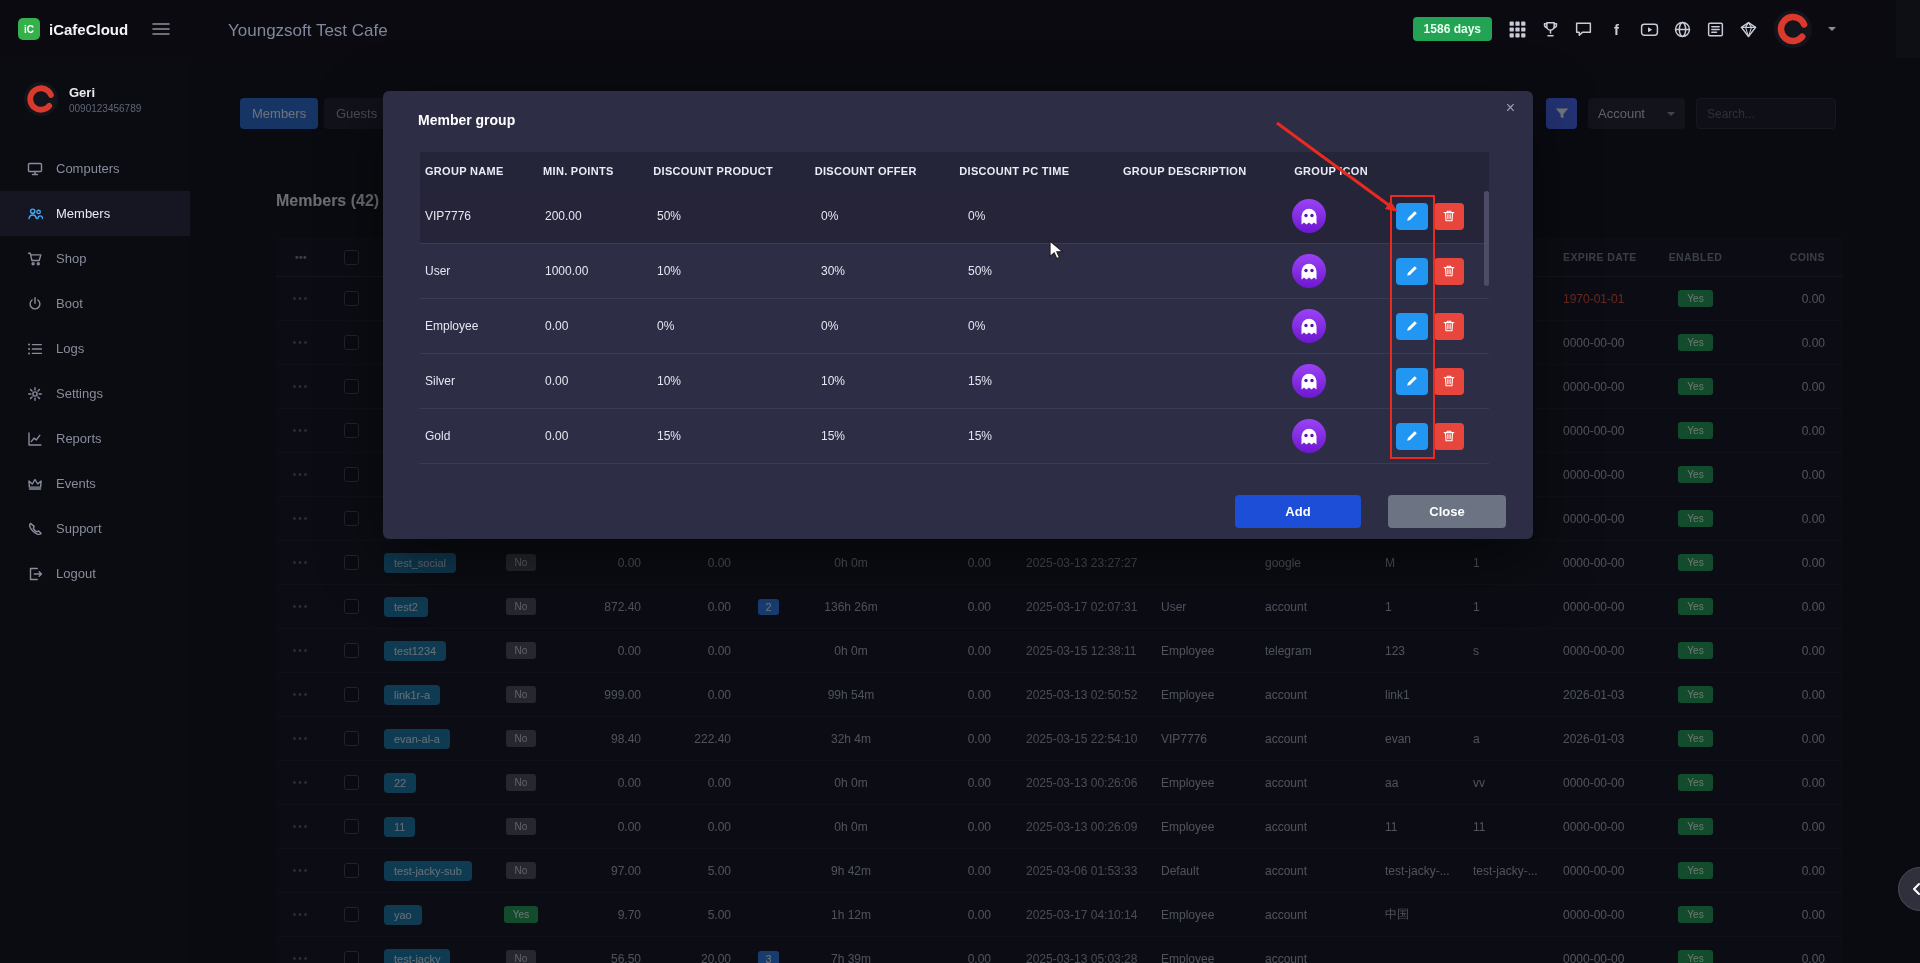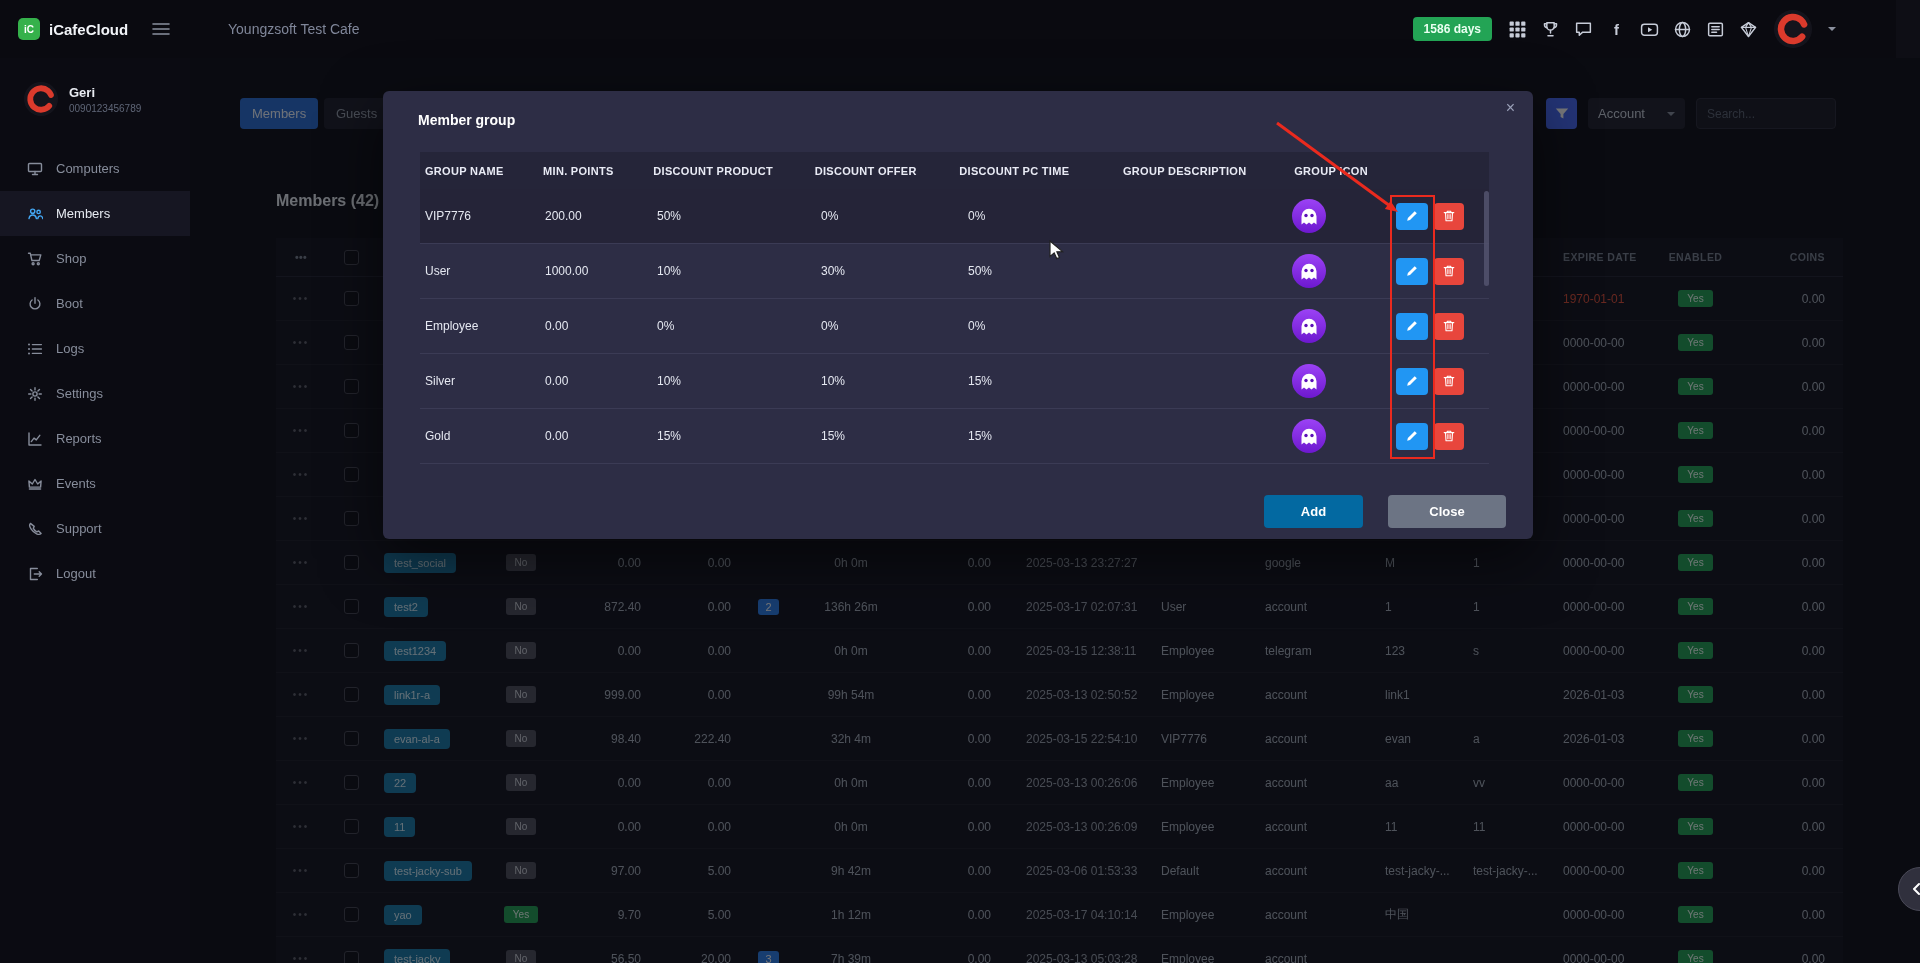--- a/index.html
+++ b/index.html
@@ -7,21 +7,21 @@
     font-family:"Liberation Sans","DejaVu Sans",sans-serif;cursor:default}
   #stage{position:relative;width:1920px;height:963px}
 
   
   .topbar{position:absolute;left:0;top:0;width:1896px;height:58px;background:#0a0a10;z-index:10}
   .brand{position:absolute;left:18px;top:0;height:58px;display:flex;align-items:center;gap:9px}
   .brand-mark{width:22px;height:22px;border-radius:5px;background:#35b14b;color:#fff;font-size:10px;
     font-weight:bold;display:flex;align-items:center;justify-content:center}
   .brand-text{color:#f2f4f8;font-size:15px;font-weight:bold}
   .hamburger{position:absolute;left:152px;top:22px;cursor:pointer}
-  .cafe-name{position:absolute;left:228px;top:21px;color:#80879a;font-size:14px}
+  .cafe-name{position:absolute;left:228px;top:21px;color:#80879a;font-size:17px}
   .top-right{position:absolute;right:60px;top:0;height:58px;display:flex;align-items:center;gap:16px}
   .days-badge{background:#23a455;color:#eafff1;font-size:12px;font-weight:bold;padding:5px 11px;border-radius:4px}
   .icon-strip{display:flex;align-items:center;gap:14px;color:#c7ccd8}
   .tb-icon{width:19px;height:19px;display:flex;align-items:center;justify-content:center;cursor:pointer}
   .avatar{width:38px;height:38px;border-radius:50%;background:#15151d;display:flex;align-items:center;justify-content:center}
   .caret{width:0;height:0;border:4px solid transparent;border-top-color:#8b919f;margin-top:4px}
 
   
   .sidebar{position:absolute;left:0;top:58px;width:190px;bottom:0;background:#0b0b12;z-index:9}
   .side-user{display:flex;align-items:center;gap:11px;padding:22px 0 0 24px;height:60px}
@@ -72,21 +72,21 @@
   .mg-table{position:absolute;left:37px;top:61px;width:1069px}
   .mg-head{display:flex;align-items:center;height:37px;background:#252539;color:#e9ebf5;font-size:11px;font-weight:bold;letter-spacing:.3px}
   .mg-row{display:flex;align-items:center;height:55px;border-bottom:1px solid #3b3b55;color:#e5e8f1;font-size:12px}
   .mg-row.hov{background:#252438}
   .mg-cell{overflow:hidden;white-space:nowrap;padding-left:5px;display:flex;align-items:center}
   .mg-actions{padding-left:10px}
   .btn-edit{width:32px;height:27px;border-radius:4px;background:#2196f3;display:flex;align-items:center;justify-content:center;cursor:pointer;border:none}
   .btn-del{width:30px;height:27px;border-radius:4px;background:#e8463c;display:flex;align-items:center;justify-content:center;cursor:pointer;border:none;margin-left:6px}
   .m-scroll{position:absolute;left:1101px;top:100px;width:5px;height:95px;background:#53536f;border-radius:3px;opacity:.85}
   .modal-btn{position:absolute;top:404px;height:33px;border:none;border-radius:4px;color:#fff;font-size:13px;font-weight:bold;cursor:pointer}
-  .btn-add{left:881px;width:99px;background:#0369a1}
+  .btn-add{left:852px;width:126px;background:#1d4ed8}
   .btn-close{left:1005px;width:118px;background:#6c7484}
 
   
   .annot{position:absolute;left:0;top:0;z-index:60;pointer-events:none}
   .cursor{position:absolute;z-index:80;pointer-events:none}
   .edge-btn{position:absolute;left:1898px;top:867px;width:44px;height:44px;border-radius:50%;background:#30303d;
     border:1px solid #4a4a58;z-index:70;display:flex;align-items:center;padding-left:9px;color:#fff;cursor:pointer}
 </style>
 </head>
 <body>

